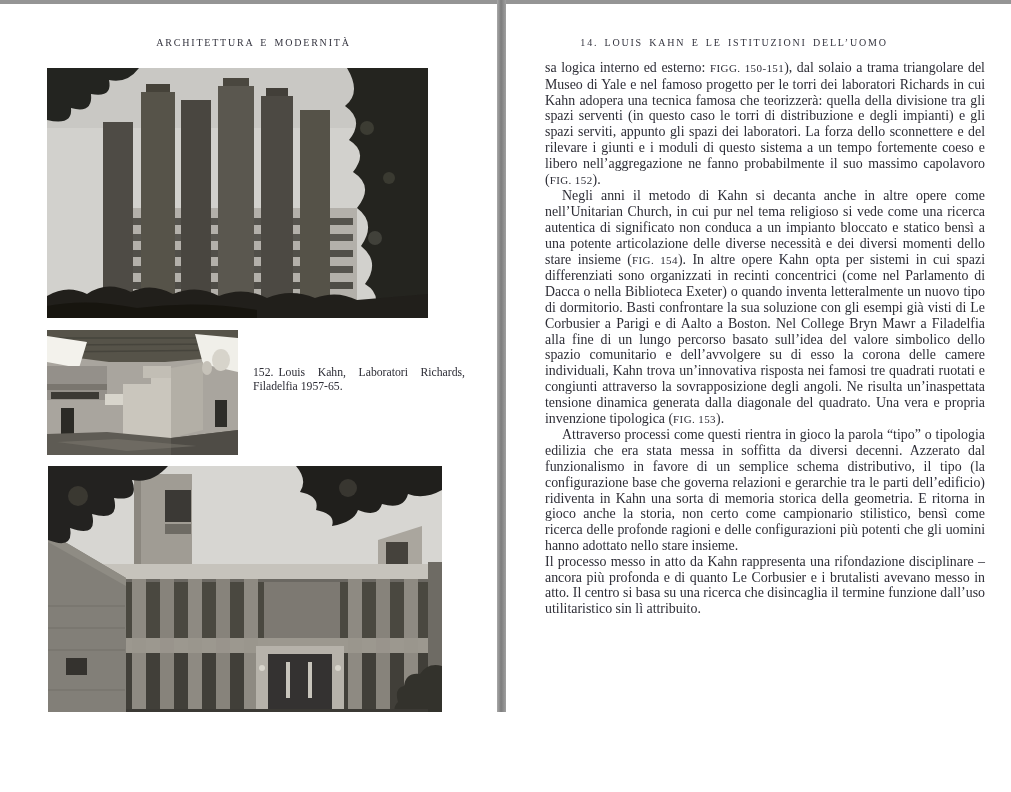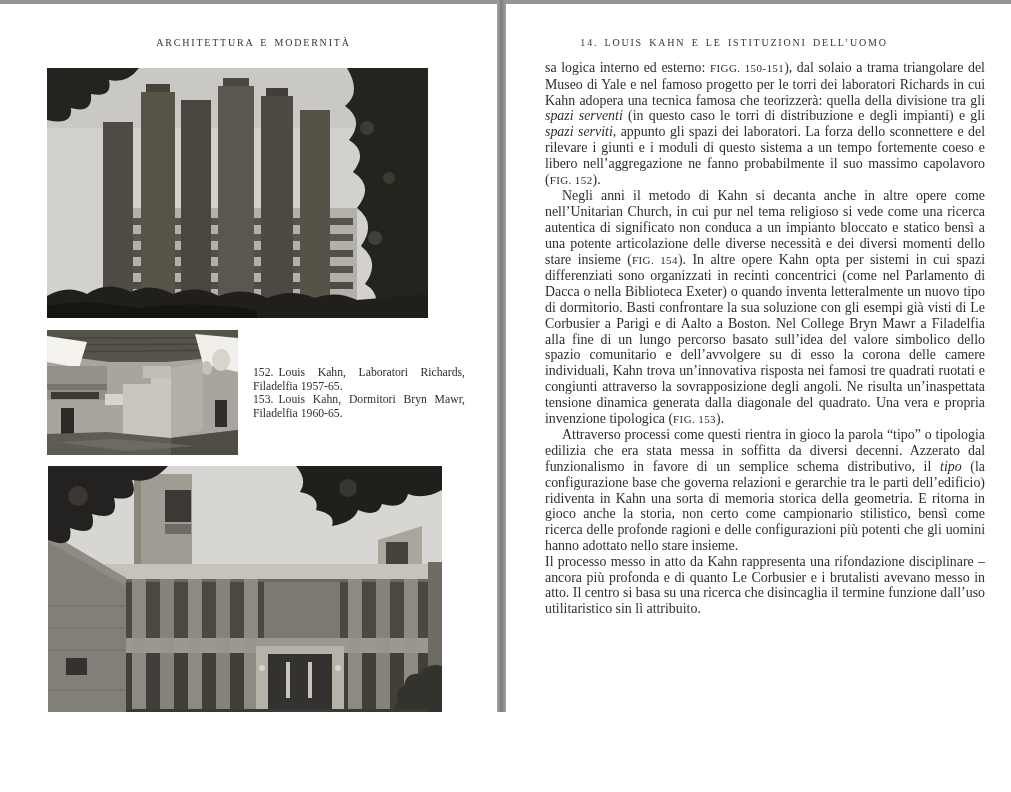--- a/index.html
+++ b/index.html
@@ -39,21 +39,21 @@
   }
   .caption{margin:0;}
   .cap-num{margin-right:5px;margin-top:29px;}
 
   .text-block{
     position:absolute;left:545px;top:60px;width:440px;
     font-size:13.9px;line-height:15.8px;text-align:justify;color:var(--ink);
   }
   .para{margin:0;}
   .para.indent{text-indent:17px;}
-  .it{font-style:italic;}
+  .it{}
   .sc{font-size:11px;letter-spacing:0.4px;}
   .section-heading{
     margin:30px 0 25px 0;font-size:14.8px;font-weight:normal;
     text-align:center;color:var(--ink);letter-spacing:0.3px;
   }
   .page-number{
     position:absolute;top:754px;font-size:12.5px;letter-spacing:0.8px;
     color:var(--header-ink);text-align:right;
   }
   .pn-left{left:47px;width:413px;}
@@ -120,21 +120,20 @@
         <ellipse cx="174" cy="30" rx="9" ry="11" fill="#d7d4cb"></ellipse>
         <ellipse cx="160" cy="38" rx="5" ry="7" fill="#c6c2b9"></ellipse>
         <polygon points="0,104 60,102 124,108 191,100 191,125 0,125" fill="#5e5b54"></polygon>
         <polygon points="124,108 191,100 191,125 124,125" fill="#4f4c46"></polygon>
         <polygon points="10,112 70,109 150,116 80,121" fill="#7d7970" opacity="0.5"></polygon>
       </svg>
     </figure>
 
     <div class="captions">
       <p class="caption"><span class="cap-num">152.</span><span>Louis Kahn, Laboratori Richards, Filadelfia 1957-65.</span></p>
-      <p class="caption"><span class="cap-num">153.</span><span>Louis Kahn, Dormitori Bryn Mawr, Filadelfia 1960-65.</span></p>
     </div>
 
     <figure class="photo photo-3">
       <svg viewBox="0 0 394 254" preserveAspectRatio="none">
         <rect width="394" height="254" fill="#d7d6d2"></rect>
         <rect x="86" y="8" width="58" height="104" fill="#a09c94"></rect>
         <rect x="86" y="8" width="7" height="104" fill="#8b877f"></rect>
         <rect x="117" y="24" width="26" height="32" fill="#3b3935"></rect>
         <rect x="117" y="58" width="26" height="10" fill="#6e6b64"></rect>
         <polygon points="330,74 374,60 374,104 330,104" fill="#aaa69e"></polygon>

